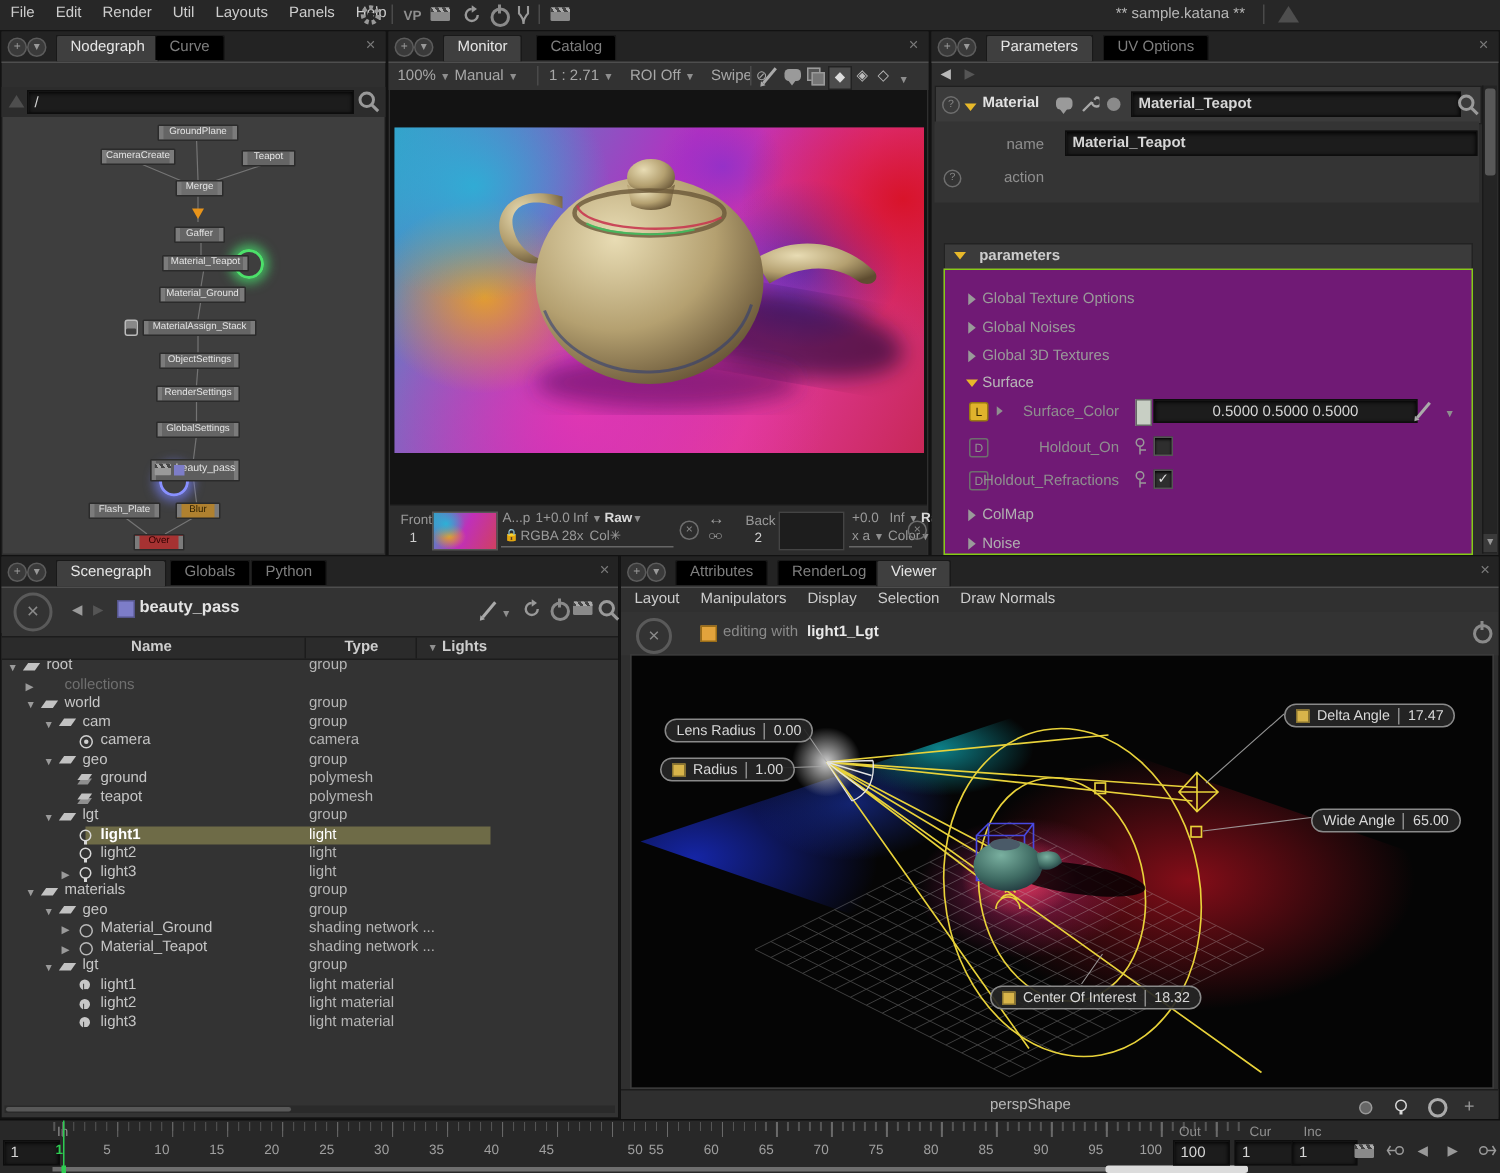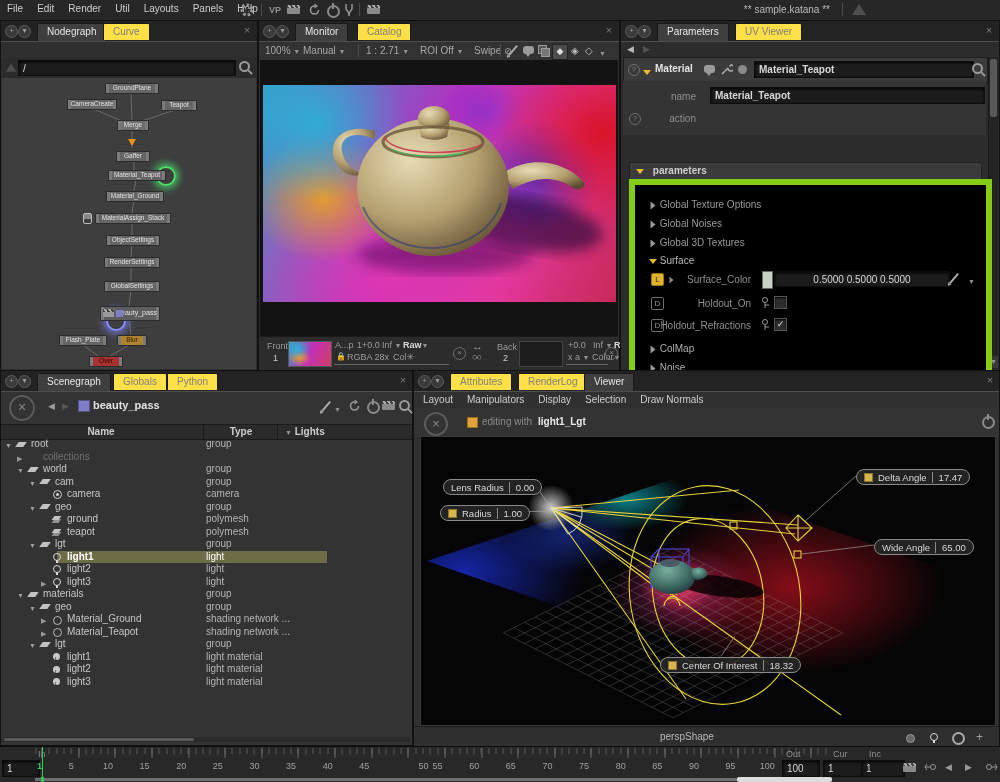--- a/index.html
+++ b/index.html
@@ -1,21 +1,21 @@
 <!DOCTYPE html>
 <html><head>
 <meta charset="utf-8">
 <style>
   html,body{margin:0;padding:0;background:#0d0d0d}
   #app{position:relative;width:1000px;height:782px;background:#1c1c1c;overflow:hidden;
        font-family:"Liberation Sans","DejaVu Sans",sans-serif;font-size:10px;color:#c8c8c8}
   .abs{position:absolute}
   .panel{position:absolute;background:#2f2f2f;outline:1px solid #121212}
   .tabbar{position:absolute;background:#232323;border-bottom:1px solid #4e4e4e;height:20px}
-  .tab{position:absolute;top:2px;height:16px;line-height:16px;padding:0 9px;background:#fde047;
+  .tab{position:absolute;top:2px;height:16px;line-height:16px;padding:0 9px;background:#000000;
        color:#7f7f7f;border:1px solid #191919;border-bottom:none;border-radius:2px 2px 0 0;white-space:nowrap}
   .tab.on{background:#3f3f3f;color:#e6e6e6;height:17px}
   .circ{position:absolute;width:11px;height:11px;border-radius:50%;background:#3a3a3a;
         border:1px solid #5c5c5c;color:#999;text-align:center;line-height:10px;font-size:8px}
   .x{position:absolute;color:#7a7a7a;font-size:11px;width:12px;height:12px;line-height:11px;text-align:center}
   .fld{position:absolute;background:#1c1c1c;border:1px solid #0d0d0d;box-shadow:inset 0 1px 3px #000;
        color:#d6d6d6;line-height:15px;padding:0 4px;white-space:nowrap;overflow:hidden}
   .lbl{position:absolute;color:#8f8f8f;white-space:nowrap}
   .mi{display:inline-block;padding:0 7px;color:#cdcdcd}
   .sep{position:absolute;width:1px;background:#4a4a4a}
@@ -222,21 +222,21 @@
       <div class="abs" style="left:306px;top:27px;width:42px;height:1px;background:#666"></div>
       <div class="otimes" style="left:345px;top:10px;width:11px;height:11px;line-height:10px;font-size:8px">×</div>
     </div>
   </div>
 
   <div class="panel" style="left:621px;top:21px;width:378px;height:349px;background:#2c2c2c">
     <div class="tabbar" style="left:0;top:0;width:378px">
       <div class="circ" style="left:4px;top:4px">+</div>
       <div class="circ" style="left:17px;top:4px">▾</div>
       <div class="tab on" style="left:36px">Parameters</div>
-      <div class="tab" style="left:114px">UV Viewer</div>
+      <div class="tab" style="left:114px">UV Options</div>
       <div class="x" style="left:362px;top:4px">×</div>
     </div>
     <span class="abs" style="left:6px;top:23px;color:#b8b8b8;font-size:9px">◀</span>
     <span class="abs" style="left:22px;top:23px;color:#555;font-size:9px">▶</span>
 
     <div class="abs" style="left:367px;top:36px;width:9px;height:312px;background:#242424;border-left:1px solid #1a1a1a">
       <div class="abs" style="left:1px;top:2px;width:7px;height:58px;background:#585858;border-radius:2px"></div>
       <div class="abs" style="left:0;top:299px;width:9px;height:12px;background:#3a3a3a;color:#999;font-size:7px;text-align:center;line-height:12px">▼</div>
     </div>
 
@@ -258,21 +258,21 @@
       <div class="fld" style="left:87px;top:6px;width:265px;height:15px;font-weight:bold">Material_Teapot</div>
       <div class="otimes" style="left:6px;top:32px;width:10px;height:10px;font-size:7px;line-height:9px">?</div>
       <span class="lbl" style="left:20px;top:32px;width:53px;text-align:right">action</span>
     </div>
 
 
     <div class="abs" style="left:8px;top:141px;width:351px;height:16px;background:#3b3b3b;border:1px solid #222;line-height:16px">
       <span style="margin-left:6px" class="tri-d"></span>
       <span style="margin-left:6px;color:#cdcdcd;font-weight:bold">parameters</span>
     </div>
-    <div class="abs" style="left:8px;top:158px;width:351px;height:189px;background:#000000;border:6px solid #84cc16">
+    <div class="abs" style="left:8px;top:158px;width:351px;height:189px;background:#701a75;border:1px solid #84cc16">
       <div id="param-globals">
           <div class="abs" style="left: 14px; top: 14px; color: rgb(154, 154, 154);"><span class="tri-dg" style="transform:rotate(-90deg)"></span> <span>Global Texture Options</span></div>
           <div class="abs" style="left: 14px; top: 33px; color: rgb(154, 154, 154);"><span class="tri-dg" style="transform:rotate(-90deg)"></span> <span>Global Noises</span></div>
           <div class="abs" style="left: 14px; top: 52px; color: rgb(154, 154, 154);"><span class="tri-dg" style="transform:rotate(-90deg)"></span> <span>Global 3D Textures</span></div>
         </div>
       <div class="abs" style="left:14px;top:70px">
         <span class="tri-d"></span> <span style="color:#b8b8b8">Surface</span>
       </div>
 
       <div class="badge L" style="left:16px;top:88px">L</div>

